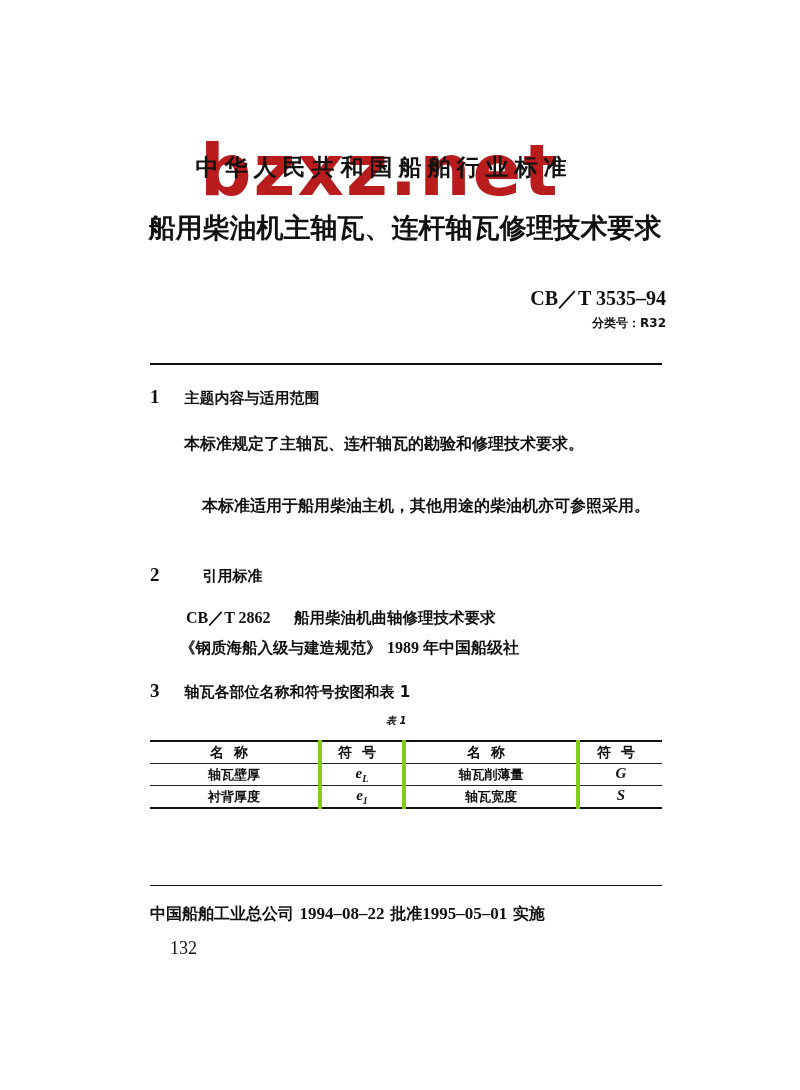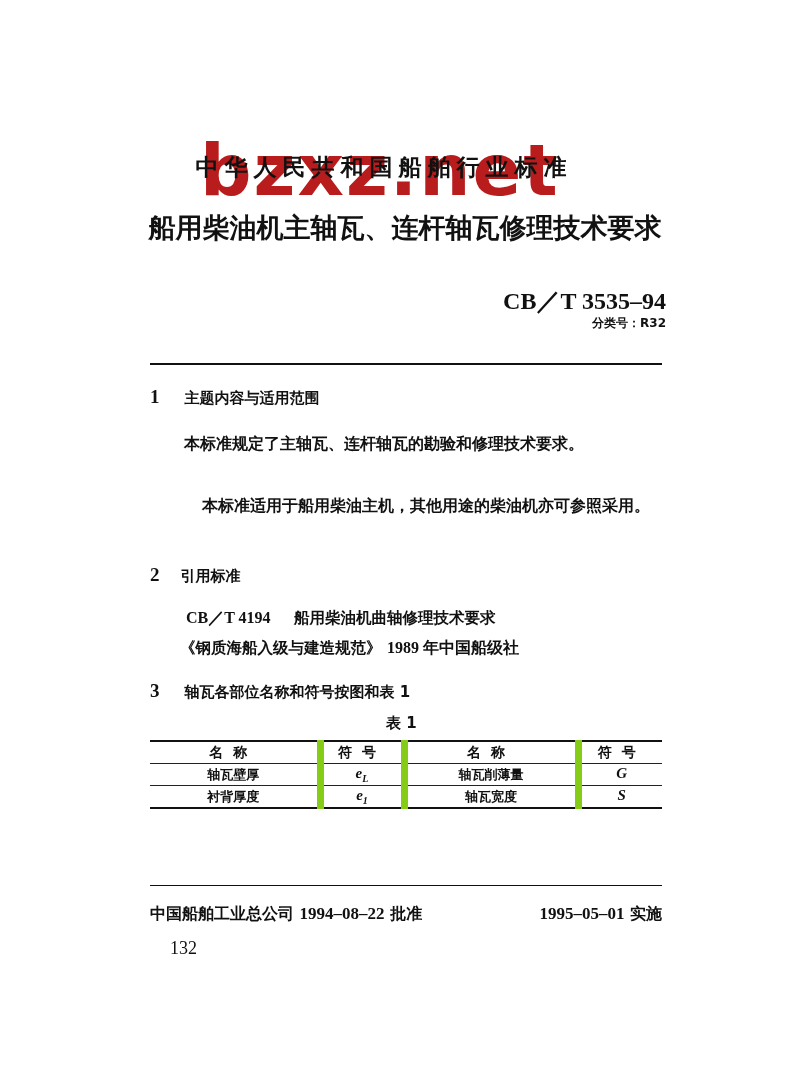--- a/index.html
+++ b/index.html
@@ -7,38 +7,38 @@
       width: 800px; height: 1090px; background: #ffffff; position: relative; overflow: hidden;
       font-family: "DejaVu Serif", "Liberation Serif", serif; color: #111;
     }
     .watermark {
       position: absolute; left: 200px; top: 128px; font-family: "DejaVu Sans", sans-serif;
       font-size: 72px; font-weight: bold; color: #b91c1c; letter-spacing: 2px; z-index: 0;
     }
     .abs { position: absolute; z-index: 1; }
     .title1 { left: 0; width: 768px; top: 152px; text-align: center; font-family: "DejaVu Sans", sans-serif; font-weight: bold; font-size: 23px; letter-spacing: 6px; }
     .title2 { left: 0; width: 810px; top: 210px; text-align: center; font-family: "DejaVu Sans", sans-serif; font-weight: bold; font-size: 27px; letter-spacing: 0px; }
-    .stdno { right: 134px; top: 285px; font-family: "Liberation Serif", serif; font-weight: bold; font-size: 24px; }
+    .stdno { right: 134px; top: 285px; font-family: "Liberation Serif", serif; font-weight: bold; font-size: 20px; }
     .classno { right: 134px; top: 315px; font-family: "DejaVu Sans", sans-serif; font-weight: bold; font-size: 12px; }
     .rule { left: 150px; width: 512px; border-top: 2px solid #111; }
     .h-num { font-family: "Liberation Serif", serif; font-weight: bold; font-size: 19px; }
     .h-text { font-family: "DejaVu Sans", sans-serif; font-weight: bold; font-size: 15px; }
     .para { font-family: "DejaVu Sans", sans-serif; font-weight: bold; font-size: 16px; line-height: 32px; width: 520px; }
     .ref { font-family: "DejaVu Sans", sans-serif; font-weight: bold; font-size: 15.5px; }
     .ref .latin { font-family: "Liberation Serif", serif; font-size: 16px; }
     table.t1 {
       position: absolute; left: 150px; top: 740px; width: 512px; border-collapse: collapse; z-index: 1;
       border-top: 2px solid #111; border-bottom: 2px solid #111;
       font-family: "DejaVu Sans", sans-serif; font-weight: bold; font-size: 13px;
     }
     table.t1 td, table.t1 th { border: 1px solid #222; border-left: none; border-right: none; height: 21px; padding: 0; text-align: center; }
-    table.t1 td + td, table.t1 th + th { border-left: 7px solid #84cc16; }
+    table.t1 td + td, table.t1 th + th { border-left: 4px solid #84cc16; }
     table.t1 th { font-weight: bold; letter-spacing: 10px; font-size: 14px; }
     .sym { font-family: "Liberation Serif", serif; font-style: italic; font-size: 15px; }
-    .footer { left: 150px; width: 512px; top: 904px; display: flex; justify-content: space-between; font-family: "DejaVu Sans", sans-serif; font-weight: bold; font-size: 16px; }
+    .footer { left: 150px; width: 512px; top: 904px; display: flex; font-family: "DejaVu Sans", sans-serif; font-weight: bold; font-size: 16px; }
     .footer .num { font-family: "Liberation Serif", serif; font-size: 17px; }
     .pageno { left: 170px; top: 938px; font-family: "Liberation Serif", serif; font-size: 18px; }
   </style>
 </head>
 <body>
 
 <div class="watermark">bzxz.net</div>
 
 <div class="abs title1">中华人民共和国船舶行业标准</div>
 <div class="abs title2">船用柴油机主轴瓦、连杆轴瓦修理技术要求</div>
@@ -49,36 +49,36 @@
 
 <div class="abs" style="left:150px; top:386px;">
   <span class="h-num">1</span>
   <span class="h-text" style="margin-left:20px;">主题内容与适用范围</span>
 </div>
 <div class="abs para" style="left:148px; top:428px; text-indent:36px;">本标准规定了主轴瓦、连杆轴瓦的勘验和修理技术要求。</div>
 <div class="abs para" style="left:148px; top:490px; text-indent:36px;text-align:center;">本标准适用于船用柴油主机，其他用途的柴油机亦可参照采用。</div>
 
 <div class="abs" style="left:150px; top:564px;">
   <span class="h-num">2</span>
-  <span class="h-text" style="margin-left:16px;">引用标准</span>
+  <span class="h-text" style="margin-left:38px;">引用标准</span>
 </div>
 <div class="abs ref" style="left:186px; top:608px;">
-  <span class="latin">CB／T 4194</span>
+  <span class="latin">CB／T 2862</span>
   <span style="margin-left:18px;">船用柴油机曲轴修理技术要求</span>
 </div>
 <div class="abs ref" style="left:180px; top:638px;">
   <span>《钢质海船入级与建造规范》</span>
   <span class="latin">1989 年中国船级社</span>
 </div>
 
 <div class="abs" style="left:150px; top:680px;">
   <span class="h-num">3</span>
   <span class="h-text" style="margin-left:20px;margin-top:12px;">轴瓦各部位名称和符号按图和表 1</span>
 </div>
-<div class="abs h-text" style="left:386px; top:714px; font-size:15px;">表 1</div>
+<div class="abs h-text" style="left:386px; top:714px; font-size:10px;font-style:italic;">表 1</div>
 
 <table class="t1">
   <colgroup>
       <col style="width:170px">
       <col style="width:84px">
       <col style="width:174px">
       <col style="width:84px">
     </colgroup>
   <tbody>
       <tr>

